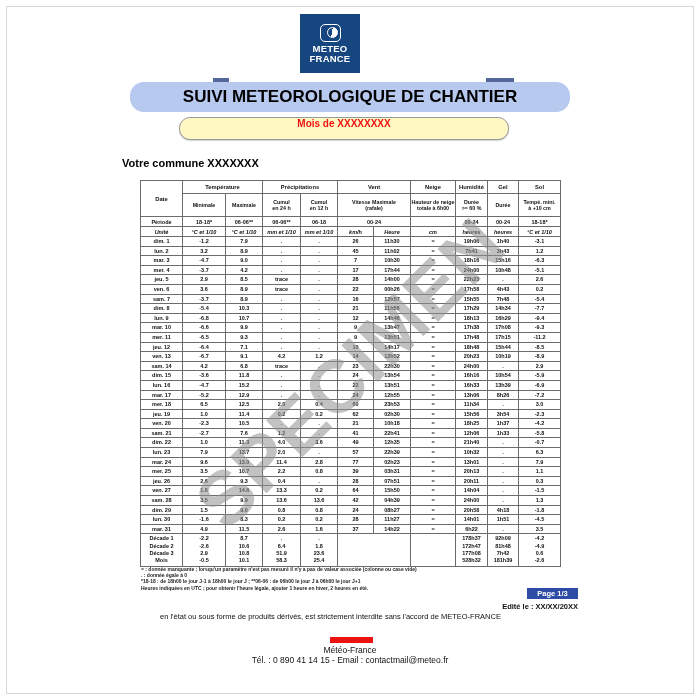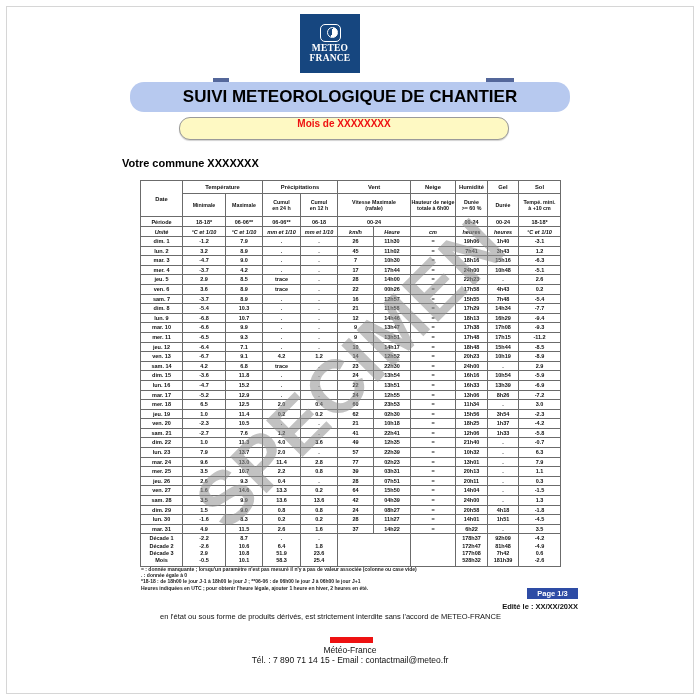--- a/index.html
+++ b/index.html
@@ -8,21 +8,21 @@
     font-family:"Liberation Sans", sans-serif;color:#111;overflow:hidden;
   }
   .frame{position:absolute;left:6px;top:6px;right:6px;bottom:6px;border:1px solid #d6d6d6;pointer-events:none;}
 
   
   .logo{position:absolute;left:300px;top:14px;width:60px;height:59px;background:var(--logo-blue,#16467f);
         display:flex;flex-direction:column;align-items:center;justify-content:center;}
   .logo-glyph{width:19px;height:16px;border:1.5px solid #fff;border-radius:5px;position:relative;margin-bottom:2px;}
   .logo-glyph::after{content:"";position:absolute;right:2px;top:2px;width:9px;height:9px;border-radius:50%;
         border:1.5px solid #fff;background:linear-gradient(100deg,transparent 45%,#fff 45%);}
-  .logo-text{color:#fff;font-weight:bold;font-size:9.5px;line-height:9.5px;text-align:center;letter-spacing:0.2px;font-family:Liberation Serif, serif;}
+  .logo-text{color:#fff;font-weight:bold;font-size:9.5px;line-height:9.5px;text-align:center;letter-spacing:0.2px;}
 
   
   .banner{position:absolute;left:130px;top:82px;width:440px;height:30px;background:var(--banner-blue,#b7c9ef);
           display:flex;align-items:center;justify-content:center;border-radius:14px;}
   .banner h1{margin:0;font-size:17px;font-weight:bold;color:#000;white-space:nowrap;}
   .tab{position:absolute;top:78px;height:5px;background:var(--tab-blue,#54679a);}
   .tab-left{left:213px;width:16px;}
   .tab-right{left:486px;width:28px;}
   .month-pill{position:absolute;left:179px;top:117px;width:328px;height:21px;background:#fef9c3;border:1px solid #9a9a9a;
           border-radius:11px;display:flex;justify-content:center;box-shadow:0 1px 1px rgba(0,0,0,0.18);}
@@ -628,14 +628,14 @@
 <div class="edited">Edité le : XX/XX/20XX</div>
 
 <div class="nb">
   <div class="l2">en l'état ou sous forme de produits dérivés, est strictement interdite sans l'accord de METEO-FRANCE</div>
 </div>
 
 <div class="redbar"></div>
 
 <div class="address">
   <div>Météo-France</div>
-  <div>Tél. : 7 890 71 14 15 - Email : contactmail@meteo.fr</div>
+  <div>Tél. : 0 890 41 14 15 - Email : contactmail@meteo.fr</div>
 </div>
 
 </body></html>

